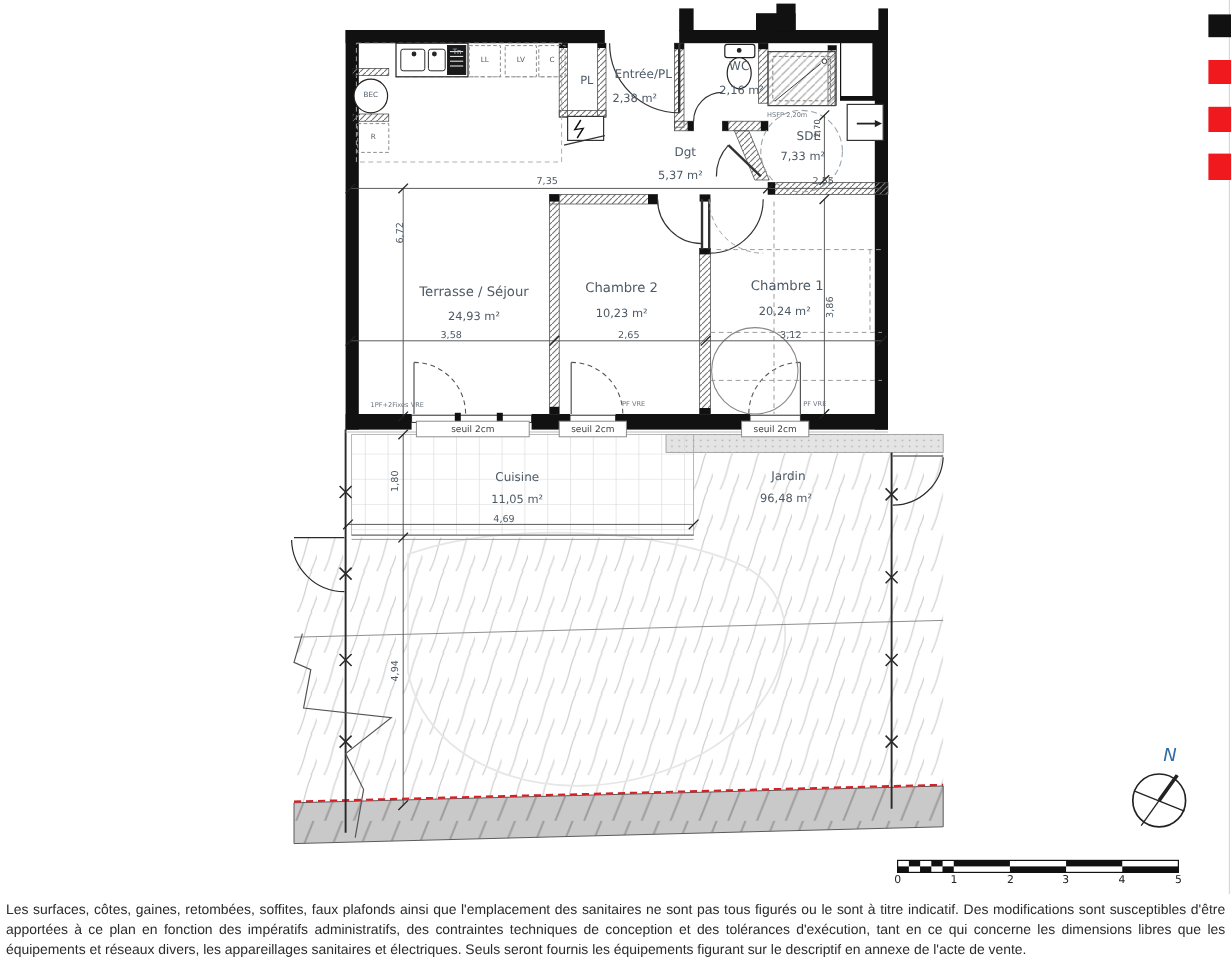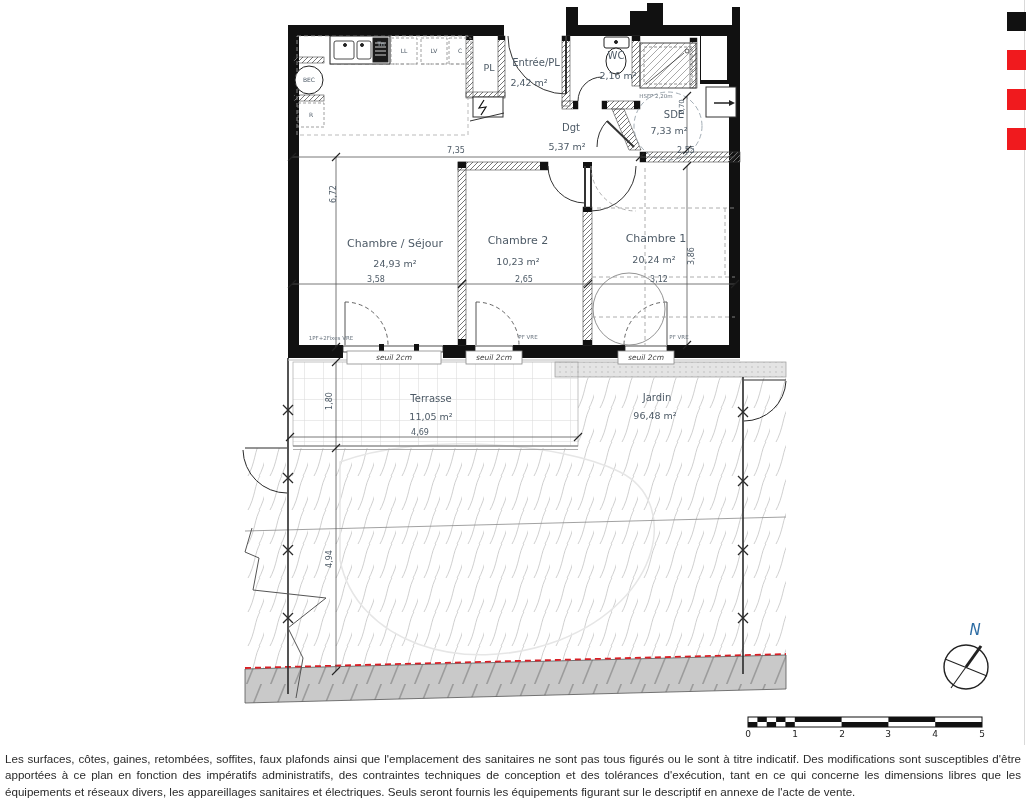--- a/index.html
+++ b/index.html
@@ -2,21 +2,21 @@
 <html><head>
 <meta charset="utf-8">
 <style>
   html,body{margin:0;padding:0;background:#fff;}
   .page{position:relative;width:1026px;height:800px;background:#fff;overflow:hidden;
         font-family:"DejaVu Sans",sans-serif;}
   .lbl{position:absolute;transform:translate(-50%,-50%);color:#4d5a66;white-space:nowrap;line-height:1;}
   .lbl.rot{transform:translate(-50%,-50%) rotate(-90deg);}
   .s11{font-size:11px;} .s10{font-size:10px;} .s95{font-size:9.5px;}
   .s8{font-size:8px;} .s7{font-size:7px;} .s6{font-size:6px;} .s55{font-size:5.5px;color:#6b7680;}
-  .seuil{font-size:7.5px;color:#3f3f3f;font-style:italic;}
+  .seuil{font-size:7.5px;color:#3f3f3f;}
   .tick{font-size:9px;color:#222;}
   .north{font-size:15px;font-style:italic;color:#2e6da4;}
   .ondark{color:#b9c6d2;}
   .footer{position:absolute;left:5px;top:751px;width:1016px;font-size:11.6px;line-height:1.42;
           text-align:justify;color:#2a2a2a;font-family:"Liberation Sans",sans-serif;}
   svg{position:absolute;left:0;top:0;}
 </style>
 </head>
 <body>
 
@@ -275,36 +275,36 @@
 
   <g>
     <line x1="1024.5" y1="0" x2="1024.5" y2="745" stroke="#d9d9d9" stroke-width="1"></line>
     <rect x="1007" y="12" width="19" height="19" fill="#111"></rect>
     <rect x="1007" y="50" width="19" height="20" fill="#f01a1e"></rect>
     <rect x="1007" y="89" width="19" height="21" fill="#f01a1e"></rect>
     <rect x="1007" y="128" width="19" height="22" fill="#f01a1e"></rect>
   </g>
 </svg>
 
-<div class="lbl s11" style="left:395px;top:243px">Chambre / Séjour</div>
+<div class="lbl s11" style="left:395px;top:243px">Terrasse / Séjour</div>
 <div class="lbl s95" style="left:395px;top:264px">24,93 m²</div>
 <div class="lbl s11" style="left:518px;top:240px">Chambre 2</div>
 <div class="lbl s95" style="left:518px;top:262px">10,23 m²</div>
 <div class="lbl s11" style="left:656px;top:238px">Chambre 1</div>
 <div class="lbl s95" style="left:654px;top:260px">20,24 m²</div>
 <div class="lbl s10" style="left:536px;top:63px">Entrée/PL</div>
-<div class="lbl s95" style="left:529px;top:83px">2,42 m²</div>
+<div class="lbl s95" style="left:529px;top:83px">2,38 m²</div>
 <div class="lbl s10" style="left:616px;top:56px">WC</div>
 <div class="lbl s95" style="left:618px;top:76px">2,16 m²</div>
 <div class="lbl s10" style="left:674px;top:115px">SDE</div>
 <div class="lbl s95" style="left:669px;top:131px">7,33 m²</div>
 <div class="lbl s10" style="left:571px;top:128px">Dgt</div>
 <div class="lbl s95" style="left:567px;top:147px">5,37 m²</div>
 <div class="lbl s95" style="left:489px;top:68px">PL</div>
-<div class="lbl s10" style="left:431px;top:399px">Terrasse</div>
+<div class="lbl s10" style="left:431px;top:399px">Cuisine</div>
 <div class="lbl s95" style="left:431px;top:417px">11,05 m²</div>
 <div class="lbl s10" style="left:657px;top:398px">Jardin</div>
 <div class="lbl s95" style="left:655px;top:416px">96,48 m²</div>
 
 <div class="lbl s8" style="left:456px;top:151px">7,35</div>
 <div class="lbl s8" style="left:686px;top:151px">2,55</div>
 <div class="lbl s8" style="left:376px;top:280px">3,58</div>
 <div class="lbl s8" style="left:524px;top:280px">2,65</div>
 <div class="lbl s8" style="left:659px;top:280px">3,12</div>
 <div class="lbl s8" style="left:420px;top:433px">4,69</div>

